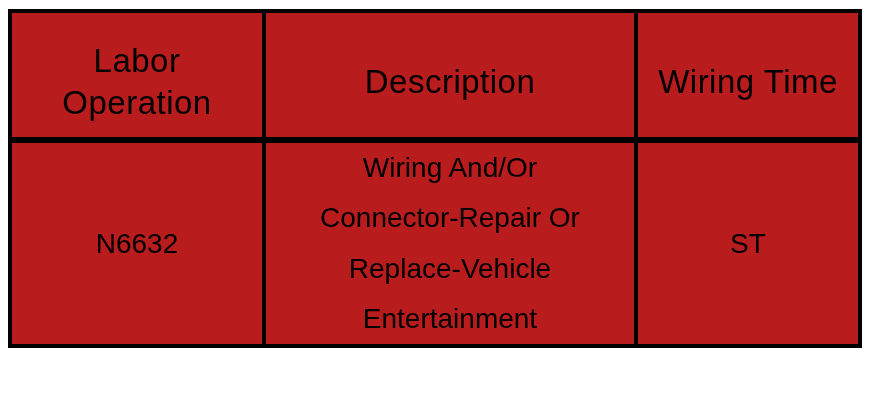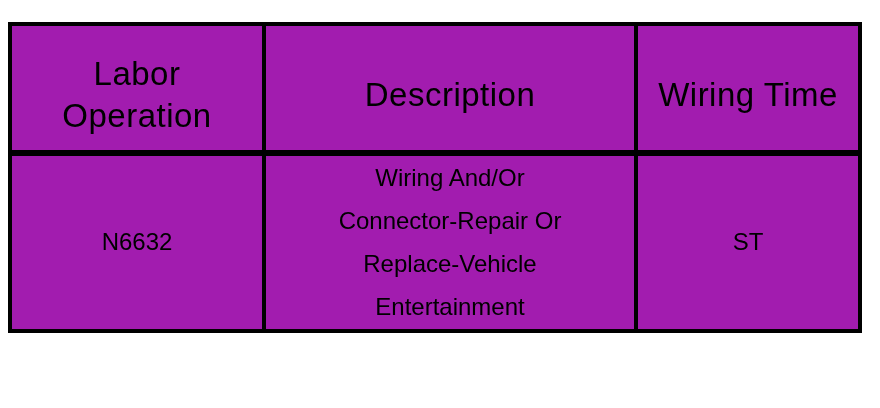--- a/index.html
+++ b/index.html
@@ -11,26 +11,26 @@
     width: 880px;
     height: 408px;
     position: relative;
     font-family: "Liberation Sans", sans-serif;
     color: #000000;
     overflow: hidden;
   }
   table.labor-table {
     position: absolute;
     left: 8px;
-    top: 22px;
+    top: 9px;
     width: 850px;
     height: 279px;
     border-collapse: collapse;
     table-layout: fixed;
-    background: #a21caf;
+    background: #b91c1c;
   }
   table.labor-table col.c1 { width: 254px; }
   table.labor-table col.c2 { width: 372px; }
   table.labor-table col.c3 { width: 224px; }
 
   table.labor-table th,
   table.labor-table td {
     border: 4px solid #000000;
     text-align: center;
     vertical-align: middle;
@@ -45,21 +45,21 @@
     line-height: 1.25;
     letter-spacing: 0.5px;
   }
   
   table.labor-table thead th .hdr-inner {
     position: relative;
     top: -14px;
     display: inline-block;
   }
   table.labor-table tbody td {
-    font-size: 24px;
+    font-size: 28px;
     line-height: 1.8;
   }
   table.labor-table tbody td.cell-simple {
     line-height: 1.2;
   }
 </style>
 </head>
 <body>
 
 <table class="labor-table">

